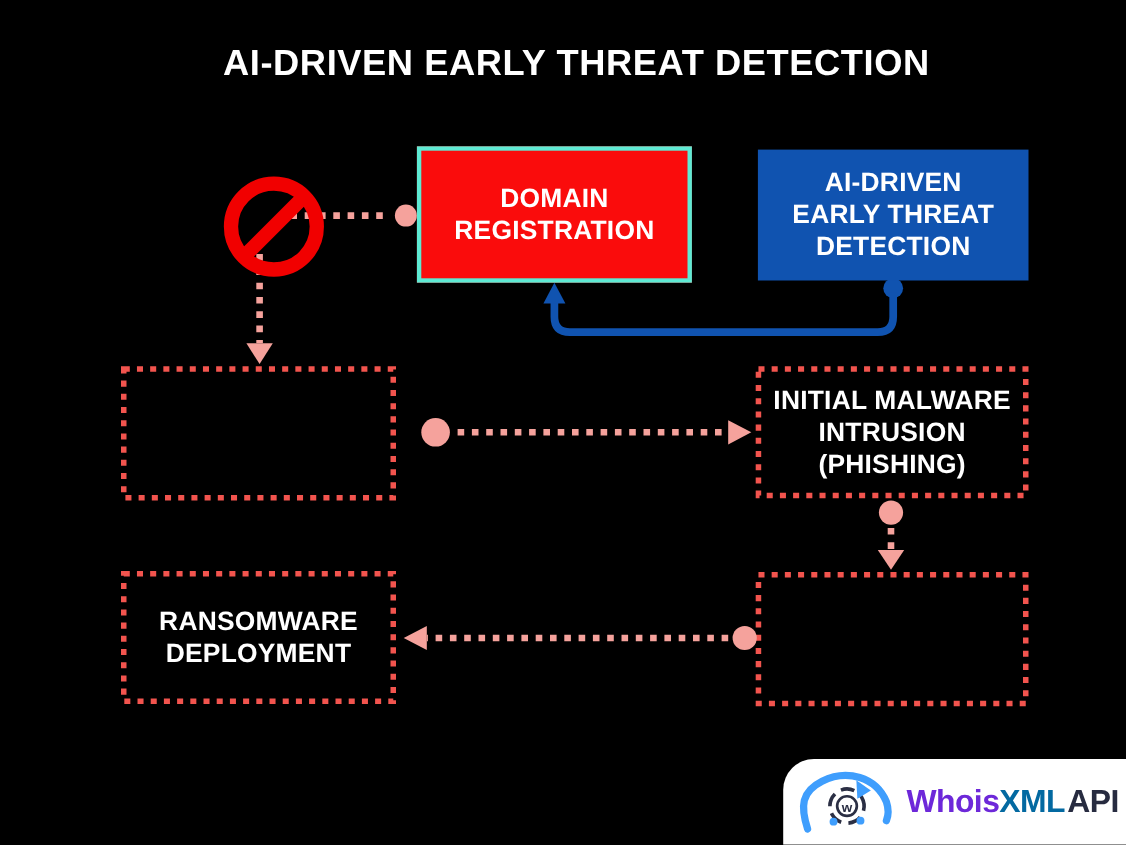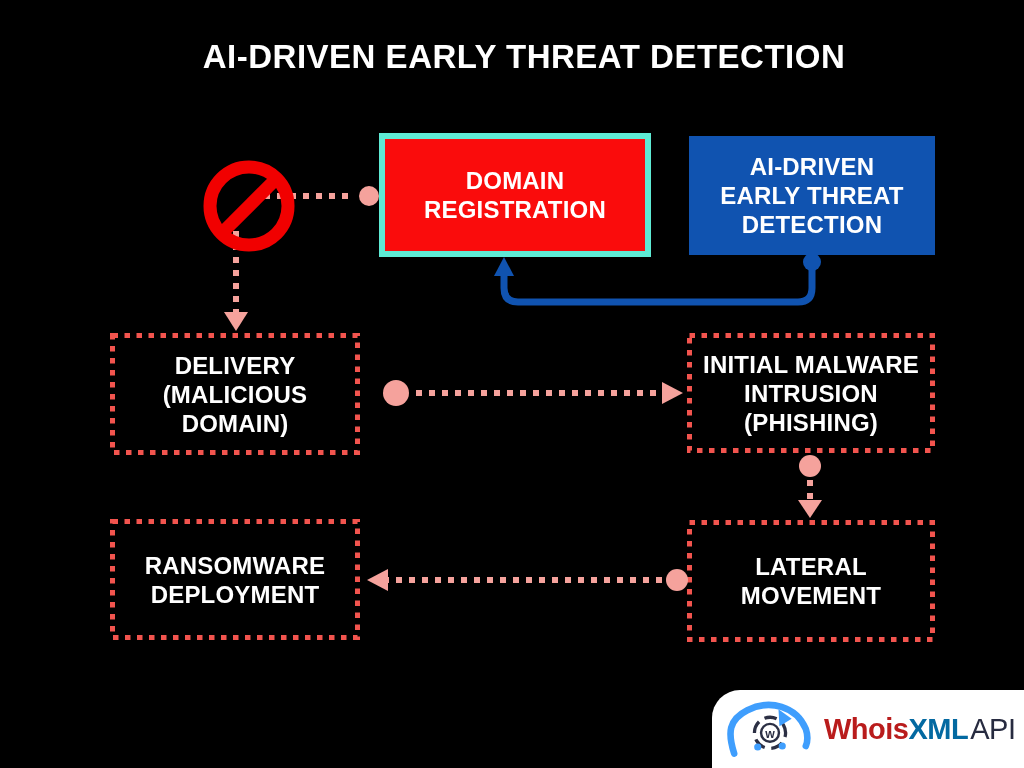--- a/index.html
+++ b/index.html
@@ -11,36 +11,36 @@
     position:absolute;top:38px;left:0;width:1024px;text-align:center;
     color:#ffffff;font-size:33px;font-weight:bold;letter-spacing:.5px;
   }
   .overlay{position:absolute;left:0;top:0;z-index:1;}
   .node{
     position:absolute;display:flex;align-items:center;justify-content:center;
     text-align:center;color:#ffffff;font-size:24px;font-weight:bold;
     line-height:29px;white-space:pre-line;z-index:2;box-sizing:border-box;
     letter-spacing:.2px;
   }
-  .node-red{left:367px;top:133px;width:272px;height:124px;background:#fa0c0c;border:6px solid #5eead4;}
+  .node-red{left:367px;top:133px;width:250px;height:124px;background:#fa0c0c;border:4px solid #5eead4;}
   .node-blue{left:677px;top:136px;width:246px;height:119px;background:#1053b0;}
   .node-delivery{left:98px;top:333px;width:250px;height:122px;}
   .node-intrusion{left:675px;top:333px;width:248px;height:120px;}
   .node-ransomware{left:98px;top:519px;width:250px;height:121px;}
   .node-lateral{left:675px;top:520px;width:248px;height:122px;}
   .logo-card{
     position:absolute;left:700px;top:690px;width:330px;height:84px;
     background:#ffffff;border-radius:28px 0 0 0;z-index:3;
     display:flex;align-items:center;
   }
   .logo-emblem{margin:2px 8px 6px 12px;flex:0 0 auto;}
   .logo-text{font-size:29px;letter-spacing:-0.5px;white-space:nowrap;margin-top:-6px;}
-  .logo-whois{color:#b91c1c;font-weight:bold;}
+  .logo-whois{color:#6d28d9;font-weight:bold;}
   .logo-xml{color:#0369a1;font-weight:bold;}
-  .logo-api{color:#272b40;font-weight:normal;margin-left:2px;}
+  .logo-api{color:#272b40;font-weight:bold;margin-left:2px;}
 </style>
 </head>
 <body>
 
 <div class="canvas">
 
   <div class="title">AI-DRIVEN EARLY THREAT DETECTION</div>
 
   <svg class="overlay" width="1024" height="768" viewBox="0 0 1024 768">
 
@@ -76,30 +76,25 @@
       <line x1="208" y1="235" x2="266" y2="177" stroke="#f10000" stroke-width="13"></line>
     </g>
   </svg>
 
   <div class="node node-red">DOMAIN
 REGISTRATION</div>
   <div class="node node-blue">AI-DRIVEN
 EARLY THREAT
 DETECTION</div>
 
-  <div class="node node-delivery">DELIVERY
-(MALICIOUS
-DOMAIN)</div>
   <div class="node node-ransomware">RANSOMWARE
 DEPLOYMENT</div>
   <div class="node node-intrusion">INITIAL MALWARE
 INTRUSION
 (PHISHING)</div>
-  <div class="node node-lateral">LATERAL
-MOVEMENT</div>
 
   <div class="logo-card">
     <svg class="logo-emblem" width="92" height="66" viewBox="0 0 96 70">
       <path d="M10 60 C 3 38 4 24 24 14 C 48 2 76 10 86 34 C 88 40 88 47 86 52" fill="none" stroke="#3f9efd" stroke-width="7" stroke-linecap="round"></path>
       <circle cx="48" cy="38" r="16.5" fill="none" stroke="#2b2f44" stroke-width="3.5" stroke-dasharray="13 7" transform="rotate(-30 48 38)"></circle>
       <path d="M57 13 L71 23 L58 31 Z" fill="#3f9efd"></path>
       <circle cx="35" cy="53" r="3.8" fill="#3f9efd"></circle>
       <circle cx="61" cy="52" r="3.8" fill="#3f9efd"></circle>
       <circle cx="48" cy="38" r="9.5" fill="none" stroke="#2b2f44" stroke-width="2.6"></circle>
       <text x="48" y="43.5" text-anchor="middle" font-size="13" font-weight="bold" fill="#2b2f44">w</text>

